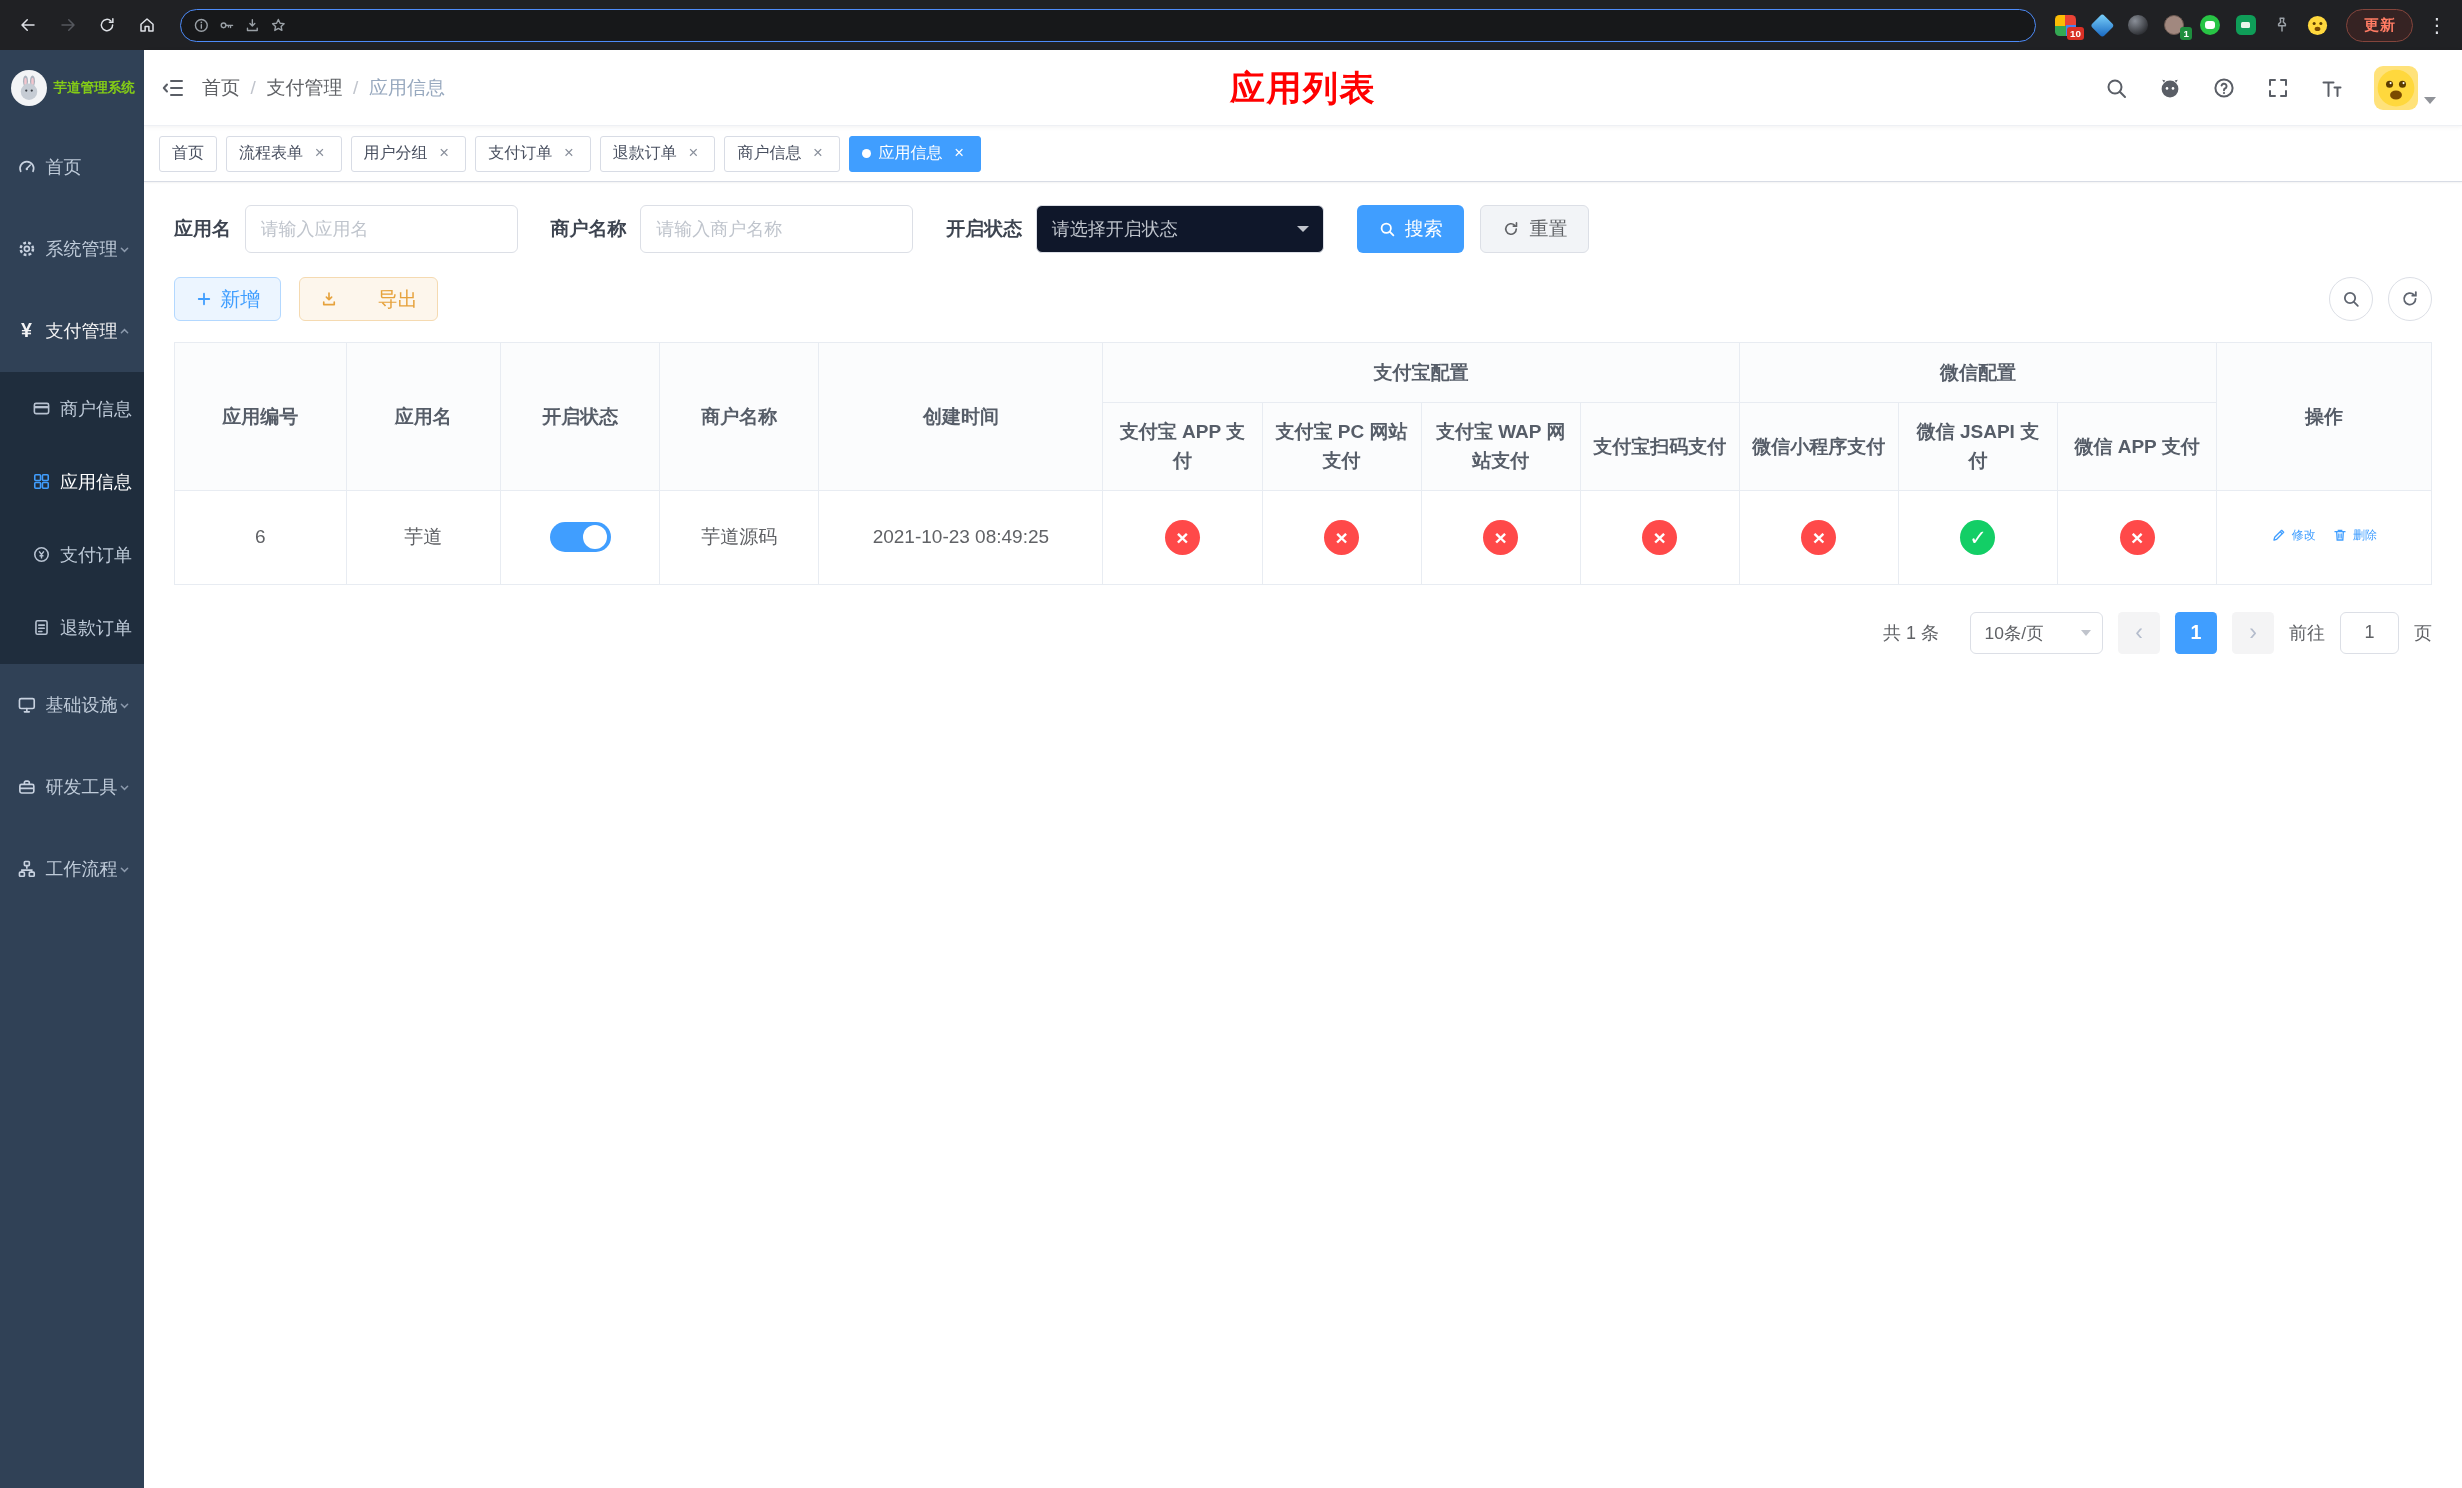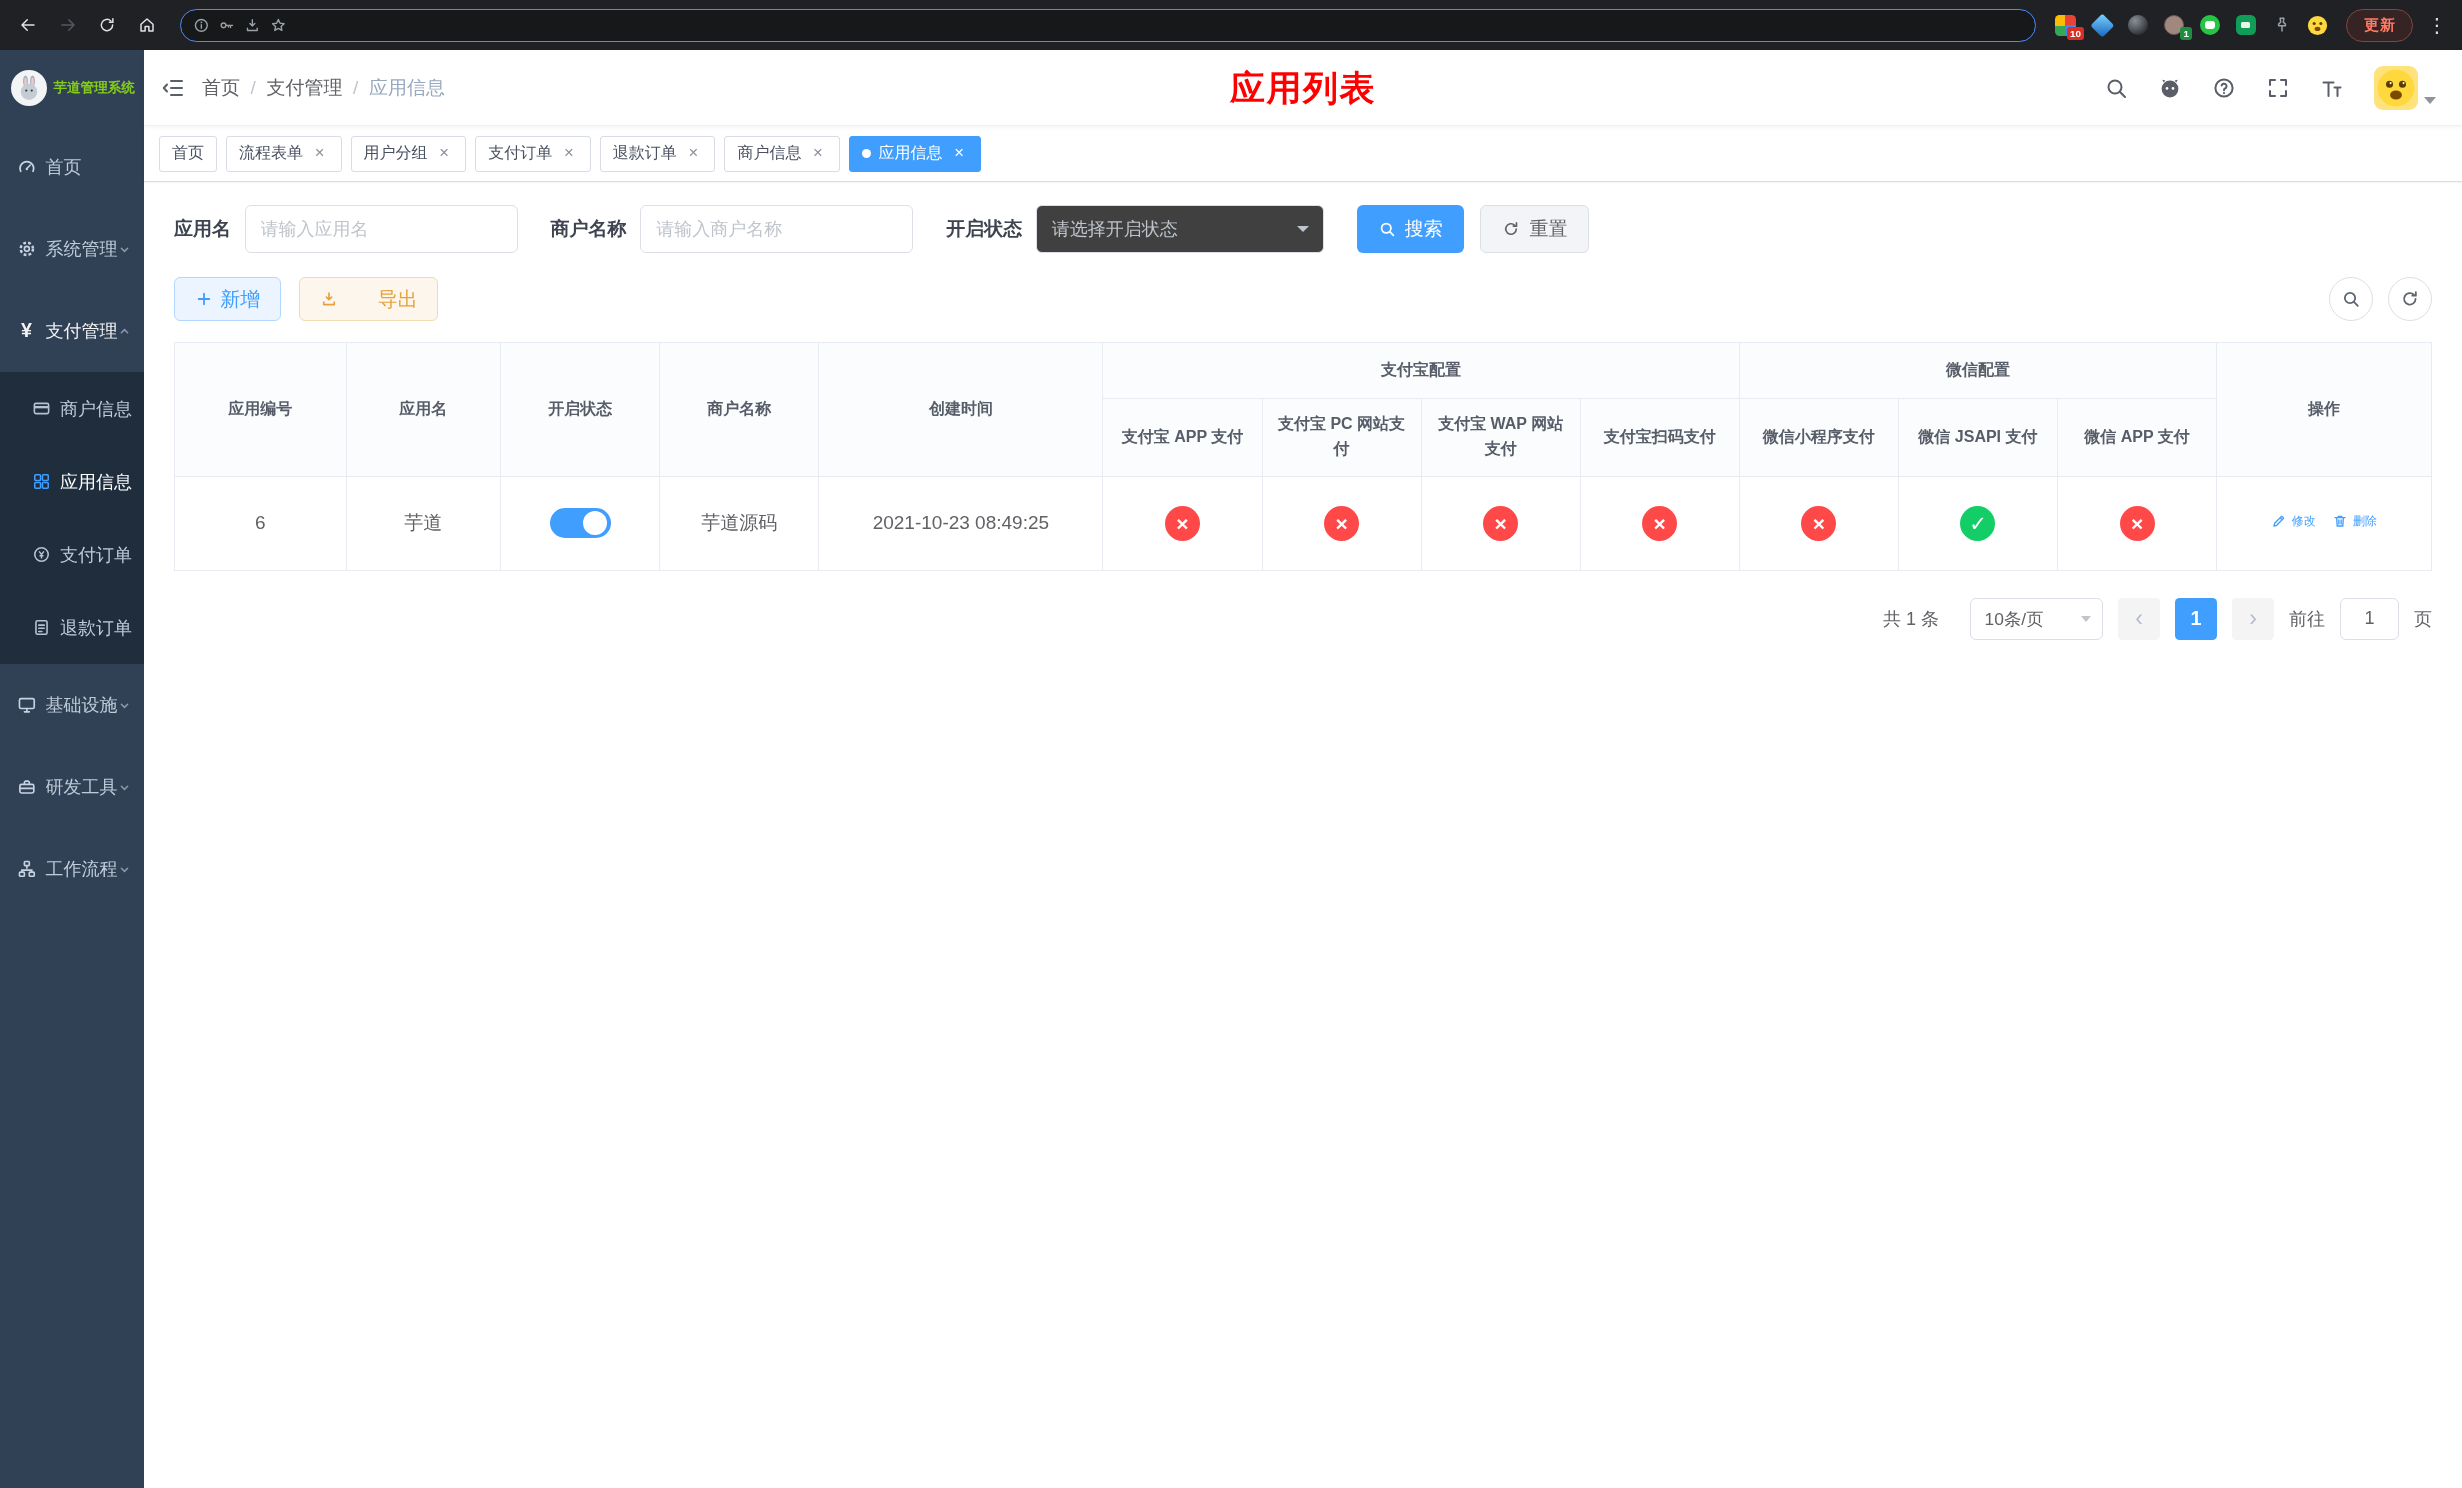--- a/index.html
+++ b/index.html
@@ -124,21 +124,21 @@
   .filter-row { display:flex; align-items:center; flex-wrap:nowrap; gap:0; }
   .f-label { font-size:19px; color:#3d4450; font-weight:bold; margin-right:13.6px;
     white-space:nowrap; }
   .f-group { display:flex; align-items:center; margin-right:33px; }
   .inp { width:273px; height:48px; border:1.5px solid #dcdfe6; border-radius:6px;
     padding:0 15px; font-size:18px; color:#606266; background:#fff; outline:none;
     font-family:inherit; }
   .inp::placeholder { color:#bfc4cc; }
   .sel { width:288px; height:48px; border:1.5px solid #dcdfe6; border-radius:6px;
     padding:0 36px 0 15px; display:flex; align-items:center; position:relative;
-    background:#404040; cursor:pointer; }
+    background:#0f172a; cursor:pointer; }
   .sel .ph { font-size:18px; color:#bfc4cc; white-space:nowrap; }
   .sel .sel-caret { position:absolute; right:13.6px; top:50%; transform:translateY(-50%);
     width:0; height:0; border-left:6px solid transparent; border-right:6px solid transparent;
     border-top:6.8px solid #c0c4cc; }
   .btn { height:48px; border:none; border-radius:6px; font-size:19px; display:inline-flex;
     align-items:center; justify-content:center; gap:9px; padding:0 21px; cursor:pointer;
     font-family:inherit; white-space:nowrap; }
   .btn svg { width:18px; height:18px; }
   .btn-primary { background:#409eff; color:#fff; }
   .btn-plainDefault { background:#f2f4f7; color:#606266; border:1.5px solid #dcdfe6;
@@ -154,21 +154,21 @@
     margin-left:18px;gap:40px; }
   .round-tools { margin-left:auto; display:flex; gap:15px; }
   .circle-btn { width:44px; height:44px; border-radius:50%; border:1.5px solid #dcdfe6;
     background:#fff; color:#5f6570; display:flex; align-items:center; justify-content:center;
     cursor:pointer; }
   .circle-btn svg { width:19.7px; height:19.7px; }
 
   
   table.grid { margin-top:21px; width:100%; border-collapse:collapse; table-layout:fixed; }
   .grid th, .grid td { border:0.8px solid #e8ecf2; text-align:center; vertical-align:middle; }
-  .grid th { background:#fbfcfd; color:#565d68; font-size:16px; font-weight:bold;
+  .grid th { background:#fbfcfd; color:#565d68; font-size:19px; font-weight:bold;
     padding:13.6px 9px; line-height:1.55; }
   .grid td { color:#606266; font-size:19px; padding:29px 7.6px; background:#fff; }
   .grid tr.group-row th { padding:15px 9px; }
 
   .switch { width:61px; height:30px; border-radius:15px; background:#c0ccda;
     position:relative; display:inline-block; cursor:pointer; vertical-align:middle; }
   .switch .knob { position:absolute; top:3px; left:3px; width:24px; height:24px;
     border-radius:50%; background:#fff; transition:left .15s; }
   .switch.on { background:#409eff; }
   .switch.on .knob { left:33px; }

